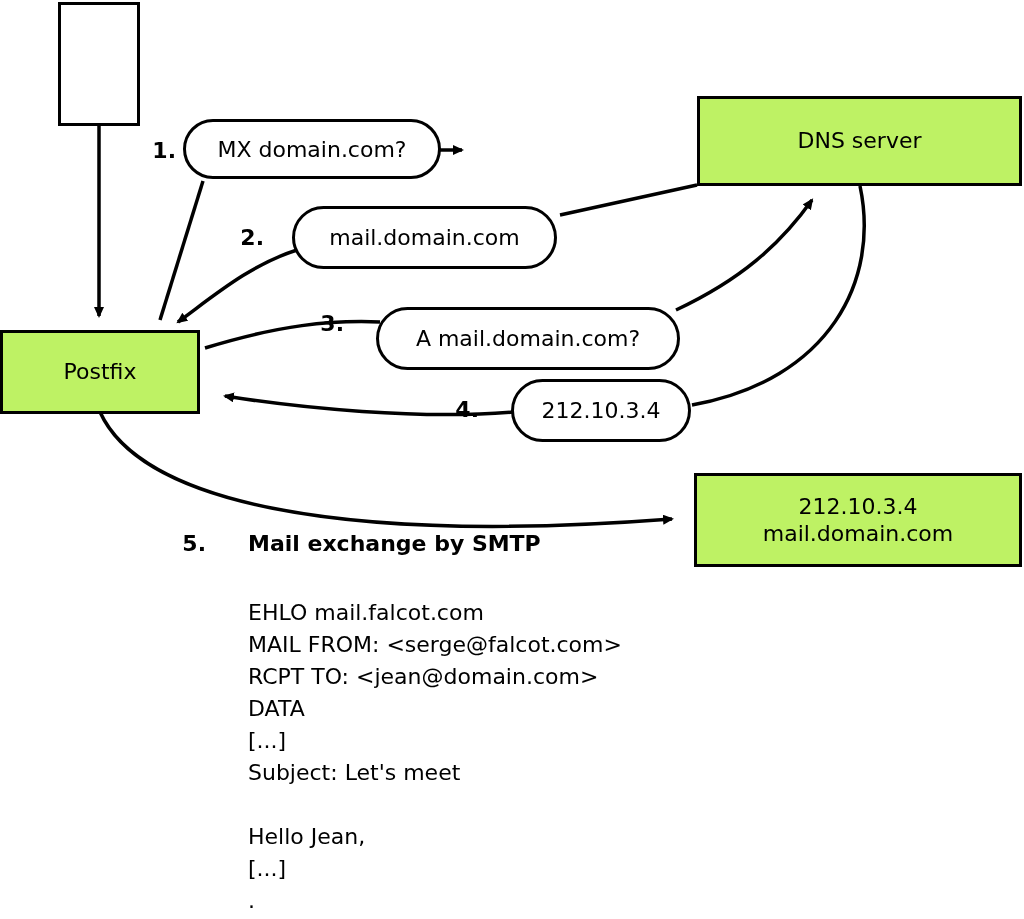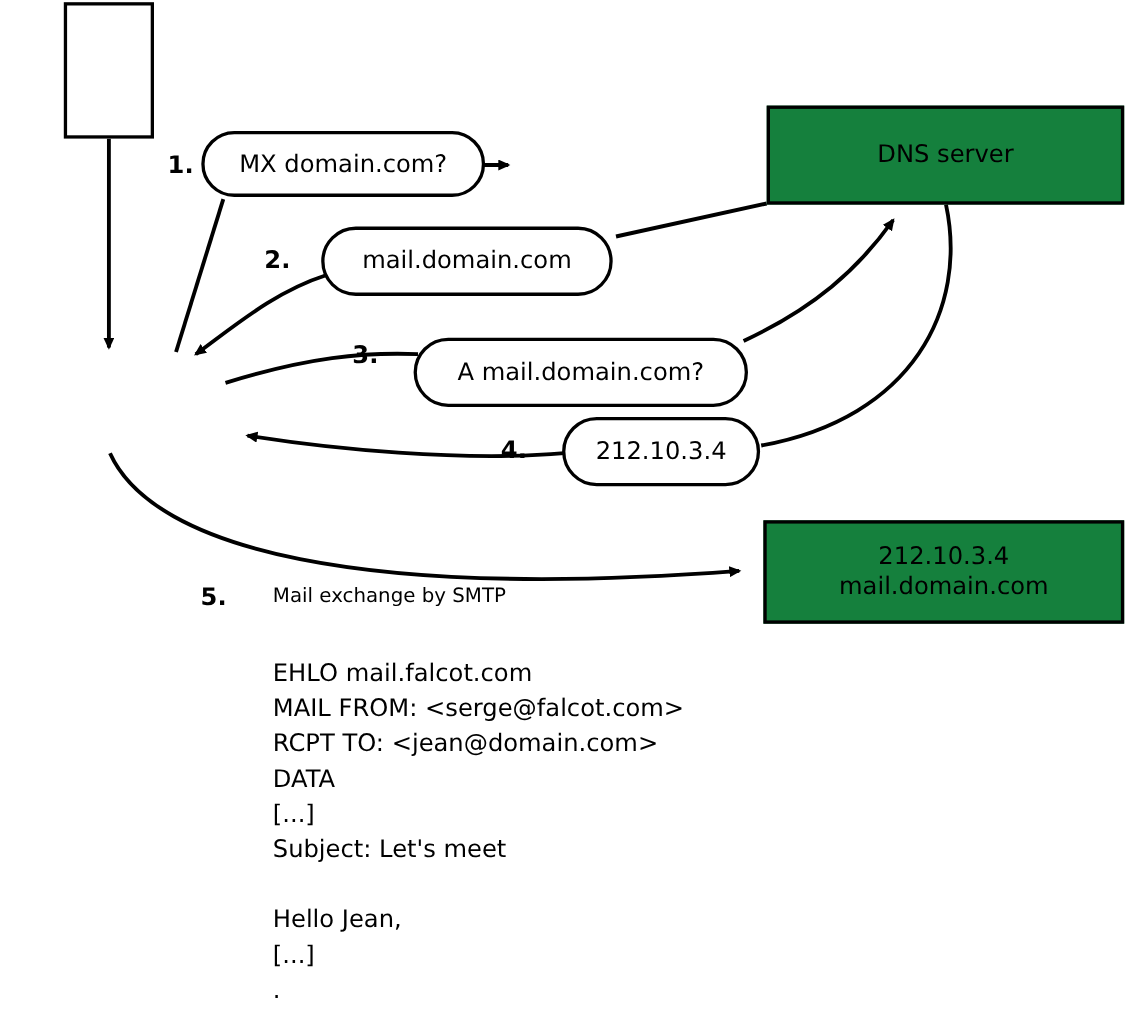--- a/index.html
+++ b/index.html
@@ -20,21 +20,21 @@
     position: absolute;
     left: 0;
     top: 0;
     width: 1024px;
     height: 919px;
   }
   .node-box {
     position: absolute;
     box-sizing: border-box;
     border: 3px solid #000000;
-    background: #15803d;
+    background: #bef264;
     display: flex;
     align-items: center;
     justify-content: center;
     text-align: center;
     font-size: 22px;
     line-height: 1.25;
   }
   .bubble {
     position: absolute;
     box-sizing: border-box;
@@ -55,22 +55,23 @@
     font-weight: bold;
     text-align: right;
   }
   .plain-label {
     position: absolute;
     font-size: 22px;
     white-space: nowrap;
   }
   .smtp-title {
     position: absolute;
-    font-size: 18px;
+    font-size: 22px;
     white-space: nowrap;
+    font-weight: bold;
   }
   #smtp-transcript {
     position: absolute;
     left: 248px;
     top: 597px;
     font-size: 22px;
     line-height: 32px;
     white-space: pre;
   }
   .empty-node {
@@ -102,20 +103,21 @@
 
     <path d="M860,186 C880,280 830,380 692,405" stroke="#000000" stroke-width="3.5" fill="none"></path>
     <path d="M513,412 C420,420 300,408 225,396" stroke="#000000" stroke-width="3.5" fill="none" marker-end="url(#arrowhead)"></path>
 
     <path d="M100,412 C140,500 330,545 672,519" stroke="#000000" stroke-width="3.5" fill="none" marker-end="url(#arrowhead)"></path>
   </svg>
 
   <div class="node-box empty-node" style="left:58px; top:2px; width:82px; height:124px;"></div>
 
 
+  <div class="node-box" style="left:0px; top:330px; width:200px; height:84px;">Postfix</div>
 
   <div class="node-box" style="left:697px; top:96px; width:325px; height:90px;">DNS server</div>
 
   <div class="node-box" style="left:694px; top:473px; width:328px; height:94px; flex-direction:column;">
     <span>212.10.3.4</span>
     <span>mail.domain.com</span>
   </div>
 
   <div class="step-num" style="left:140px; top:138px; width:36px;">1.</div>
   <div class="bubble" style="left:183px; top:119px; width:258px; height:60px;">MX domain.com?</div>

